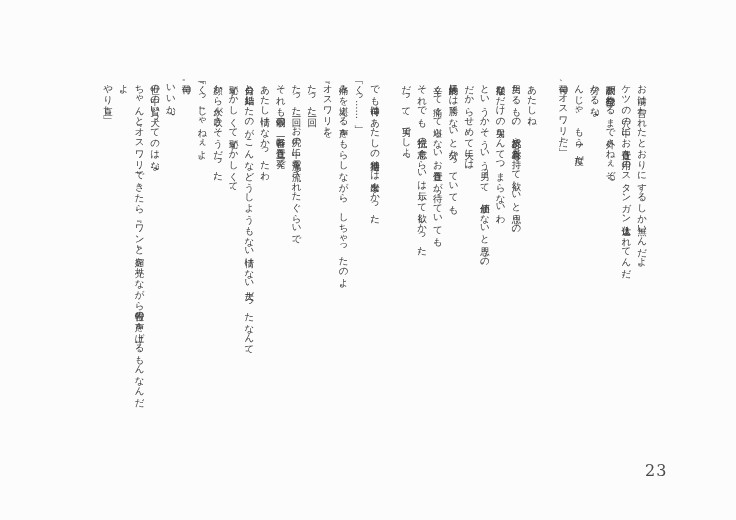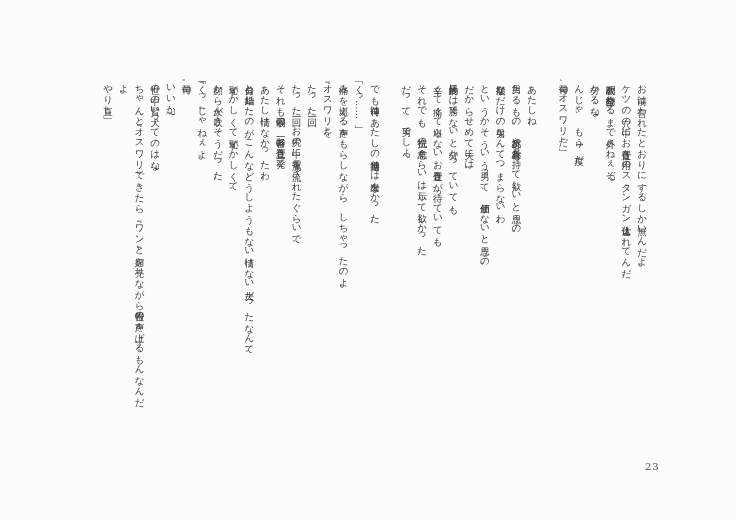--- a/index.html
+++ b/index.html
@@ -28,21 +28,21 @@
   }
   .text-block .line {
     line-height: 15.7px;
     white-space: nowrap;
     margin: 0;
   }
   .page-number {
     position: absolute;
     left: 645px;
     top: 461px;
-    font-size: 10px;
+    font-size: 16px;
     color: #4a4a4a;
     letter-spacing: 1px;
   }
 </style>
 </head>
 <body>
 
 <div class="page">
   <div class="text-block">
       <div class="line">お前は言われたとおりにするしか無いんだよ。</div>

